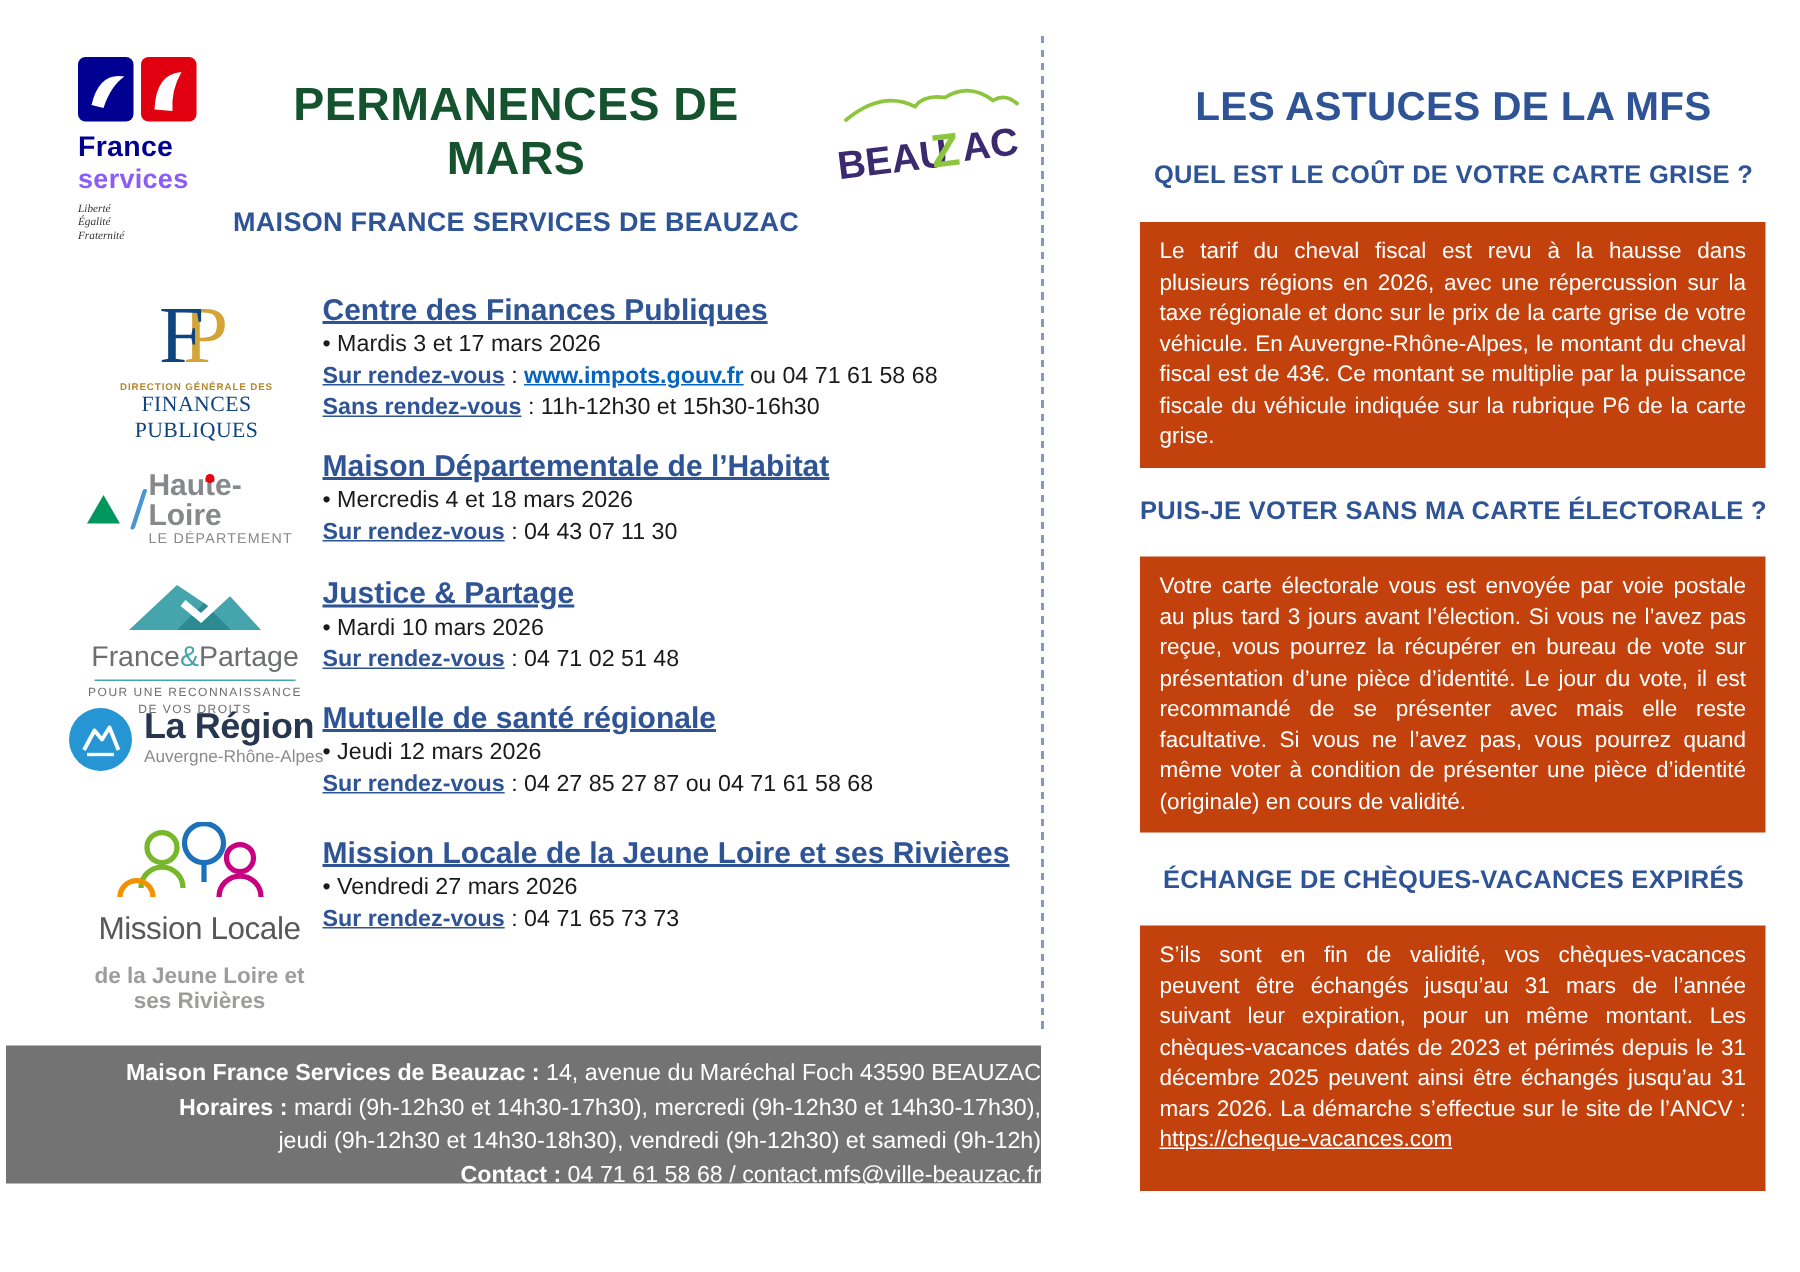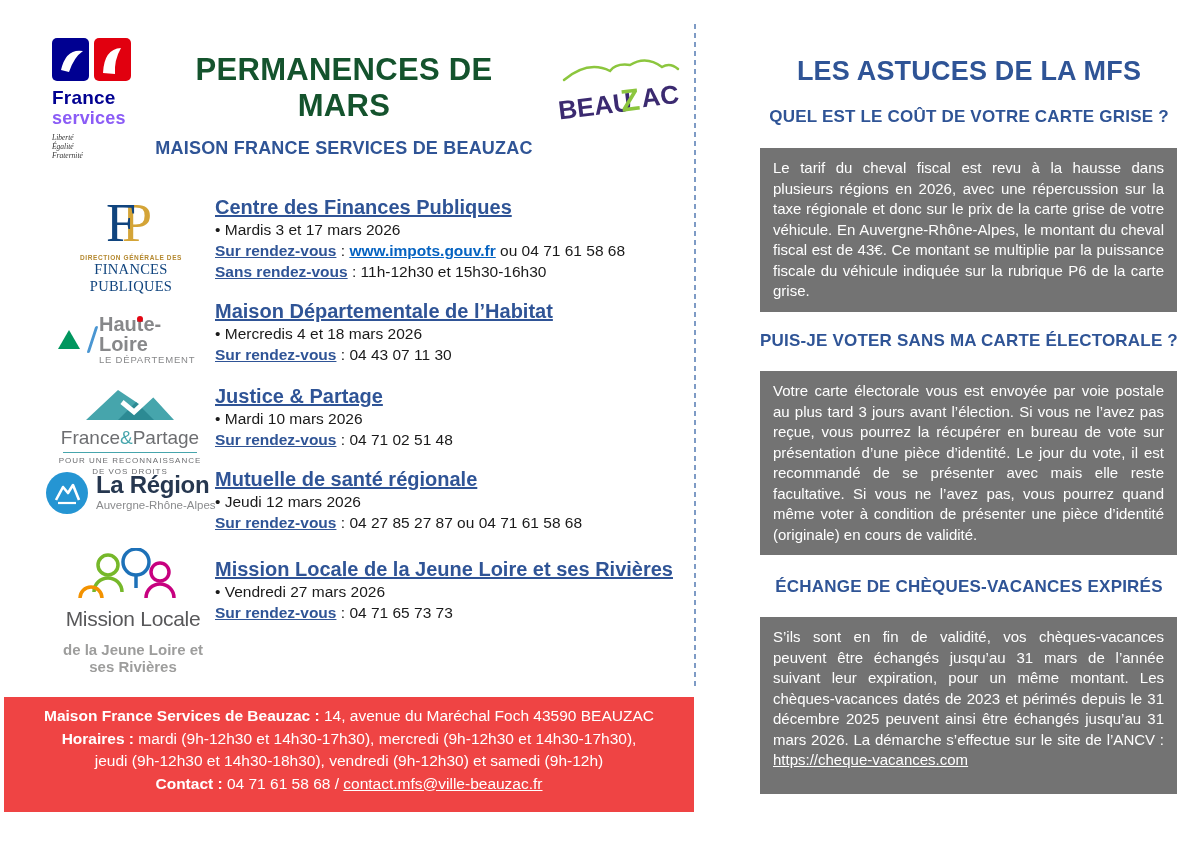--- a/index.html
+++ b/index.html
@@ -55,31 +55,31 @@
   .rg-circle { width:42px; height:42px; border-radius:50%; background:#2595D3; flex:0 0 auto; display:flex; align-items:center; justify-content:center; }
   .rg-name { font-size:24px; font-weight:bold; color:#26374F; line-height:26px; letter-spacing:-.3px; }
   .rg-sub { font-size:11.5px; color:#8a8b8d; margin-top:1px; }
 
   
   .mission { left:58px; top:548px; width:150px; }
   .ml-name { font-size:21px; color:#58585A; letter-spacing:-.3px; line-height:22px; }
   .ml-sub { font-size:15px; color:#9d9d9c; margin-top:11px;font-weight:bold; }
 
   
-  .banner { position:absolute; left:4px; top:697px; width:690px; height:115px; background:#ef4444;
-            color:#fff; text-align:center; font-size:15.5px; line-height:22.5px; padding-top:8px; }
+  .banner { position:absolute; left:4px; top:697px; width:690px; height:92px; background:#737373;
+            color:#fff; text-align:right; font-size:15.5px; line-height:22.5px; padding-top:8px; }
   .banner b { font-weight:bold; }
   .banner .email { text-decoration:underline; color:#fff; cursor:pointer; }
 
   
   .right-title { position:absolute; left:739px; top:56px; width:460px; text-align:center;
                  font-size:27px; font-weight:bold; color:#2F5496; letter-spacing:.2px; }
   .section-heading { position:absolute; left:739px; width:460px; text-align:center;
                      font-size:17px; font-weight:bold; color:#2F5496; letter-spacing:.2px; }
-  .blue-box { position:absolute; left:760px; width:417px; background:#737373; color:#fff;
+  .blue-box { position:absolute; left:760px; width:417px; background:#c2410c; color:#fff;
               font-size:15px; line-height:20.5px; text-align:justify; padding:10px 13px; }
   .blue-box a { color:#fff; text-decoration:underline; cursor:pointer; }
   .h1 { top:107px; } .box1 { top:148px; min-height:160px; }
   .h2 { top:331px; } .box2 { top:371px; min-height:183px; }
   .h3 { top:577px; } .box3 { top:617px; min-height:177px; }
 </style>
 </head>
 <body>
 
 <div class="page">

